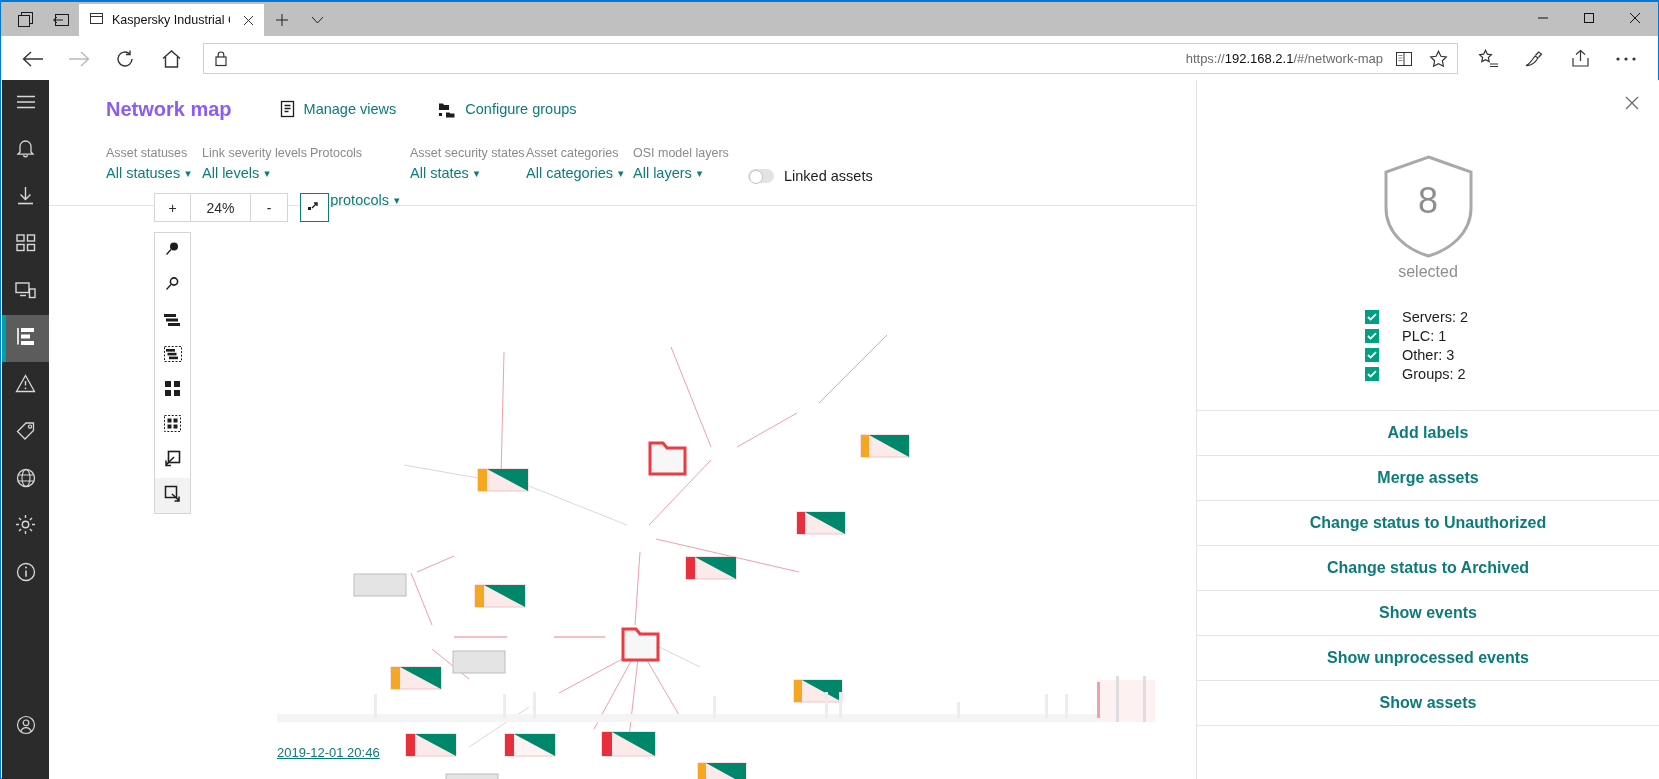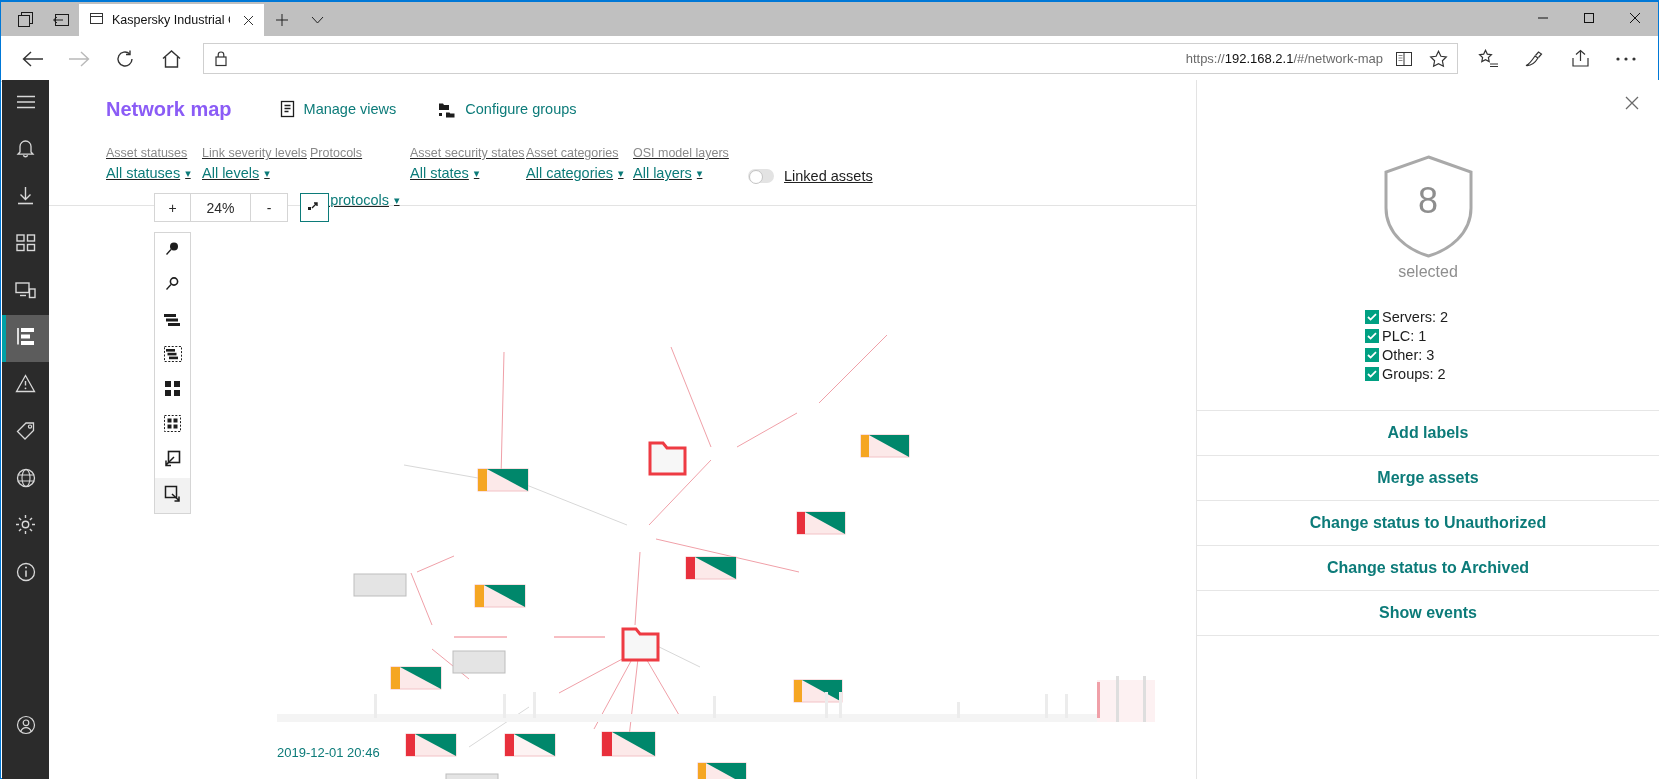--- a/index.html
+++ b/index.html
@@ -58,21 +58,21 @@
 
   
   .content { flex:1 1 auto; position:relative; background:#fff; overflow:hidden; }
   .page-header { height:58px; display:flex; align-items:center; padding-left:57px; gap:0; }
   .page-title { font-size:20px; font-weight:bold; color:#8b5cf6; }
   .hdr-link { display:flex; align-items:center; gap:9px; color:#0c7b79; font-size:14.5px; }
   .hdr-link .hico { color:#1d1d1d; display:flex; }
   .hdr-link:first-of-type { margin-left:0; }
 
   .filters { height:68px; border-bottom:1px solid #e3e3e3; display:flex; align-items:flex-start;
-             padding-left:57px; padding-top:8px; gap:0;text-decoration:underline; }
+             padding-left:57px; padding-top:8px; gap:0; }
   .filter { display:flex; flex-direction:column; gap:5px; }
   .filter .flabel { font-size:12.5px; color:#8a8a8a; white-space:nowrap; }
   .filter .fvalue { font-size:14.5px; color:#0c7b79; white-space:nowrap; display:flex; align-items:center; gap:5px; }
   .caret { font-size:11px; line-height:1; }
   .toggle-wrap { display:flex; align-items:center; gap:10px; margin-top:22px; margin-left:20px; }
   .toggle { width:26px; height:14px; border-radius:7px; background:#e3e3e3; position:relative; flex:0 0 auto; }
   .toggle::after { content:""; position:absolute; left:1px; top:1px; width:12px; height:12px;
                    border-radius:50%; background:#fff; border:1px solid #c4c4c4; }
   .toggle-label { font-size:14.5px; color:#1d1d1d; }
 
@@ -91,34 +91,34 @@
   .maptools { position:absolute; left:105px; top:152px; width:37px; border:1px solid #d5d5d5;
               background:#fff; z-index:5; }
   .maptool { height:35px; display:flex; align-items:center; justify-content:center; color:#1d1d1d; }
   .maptool.sel { background:#f2f2f2; }
 
   svg.graph { position:absolute; left:0; top:0; }
 
   
   .timeline { position:absolute; left:228px; right:0; bottom:46px; height:60px; }
   .timestamp { position:absolute; left:228px; bottom:20px; font-size:13px; color:#0c7b79;
-               }
+               text-decoration:underline; }
 
   
   .panel { width:463px; flex:0 0 463px; border-left:1px solid #e3e3e3; background:#fff; position:relative; }
   .panel-close { position:absolute; right:14px; top:10px; width:26px; height:26px; display:flex;
                  align-items:center; justify-content:center; color:#6a6a6a; font-size:19px; }
   .shield-wrap { margin-top:74px; display:flex; flex-direction:column; align-items:center; }
   .shield { position:relative; width:95px; height:105px; display:flex; align-items:center; justify-content:center; }
   .shield .num { position:absolute; font-size:36px; color:#8e8e8e; font-weight:300;
                  left:0; right:0; top:26px; text-align:center; }
   .selected-label { font-size:16px; color:#8e8e8e; margin-top:4px; }
   .counts { margin-top:28px; display:flex; flex-direction:column; align-items:flex-start;
             padding-left:168px; gap:3px; }
-  .cnt-row { display:flex; align-items:center; gap:3px; }
+  .cnt-row { display:flex; align-items:center; gap:23px; }
   .chk { width:14px; height:14px; background:#00a082; display:flex; align-items:center; justify-content:center;
          flex:0 0 auto; }
   .chk svg { display:block; }
   .cnt-label { font-size:14.5px; color:#1d1d1d; white-space:nowrap; }
 
   .actions { position:absolute; left:0; right:0; top:330px; border-top:1px solid #e6e6e6; }
   .action { height:45px; border-bottom:1px solid #e6e6e6; display:flex; align-items:center;
             justify-content:center; font-size:16px; font-weight:bold; color:#0c7b79; }
 </style>
 </head>
@@ -733,17 +733,19 @@
           <span class="cnt-label">Groups: 2</span>
         </div>
       </div>
 
       <div class="actions">
         <div class="action">Add labels</div>
         <div class="action">Merge assets</div>
         <div class="action">Change status to Unauthorized</div>
         <div class="action">Change status to Archived</div>
         <div class="action">Show events</div>
+        <div class="action">Show unprocessed events</div>
+        <div class="action">Show assets</div>
       </div>
     </div>
 
   </div>
 </div>
 
 </body></html>

